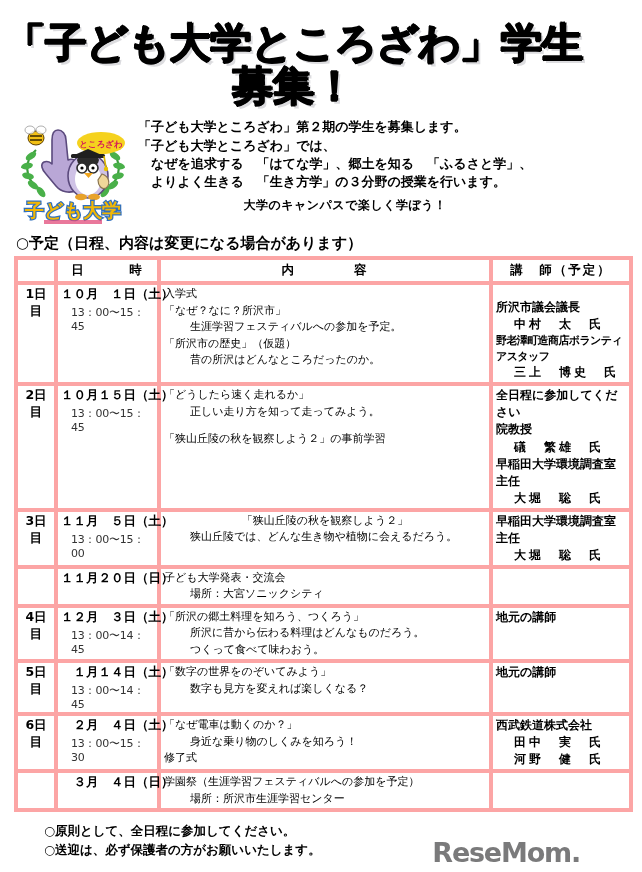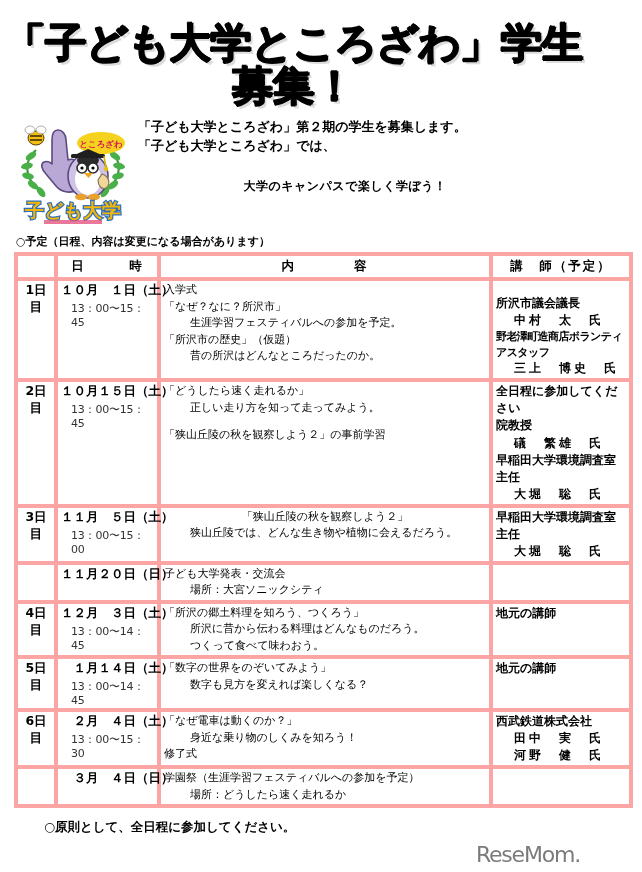--- a/index.html
+++ b/index.html
@@ -62,21 +62,21 @@
     margin-top:5px;
     letter-spacing:0.5px;
     padding-right:26px;
   }
 
   
   .logo-svg{ display:block; }
 
   
   .sched-head{
-    font-size:11px;
+    font-size:15px;
     font-weight:bold;
     padding:6px 0 3px 16px;
   }
 
   
   table.sched{
     border-collapse:collapse;
     width:615px;
     margin-left:14px;
     table-layout:fixed;
@@ -117,22 +117,22 @@
     line-height:1.52;
     font-weight:600;
   }
   .notes .n1{ padding-left:30px; display:block; white-space:pre;}
   .notes .n1.u{ text-decoration:underline; text-underline-offset:2px;}
 
   
   .resemom{
     position:absolute;
     right:6px; bottom:6px;
-    font-size:22px;
-    font-weight:normal;
+    font-size:27px;
+    font-weight:bold;
     font-family:"DejaVu Sans","Liberation Sans",sans-serif;
     color:rgba(70,70,72,0.72);
     letter-spacing:-1.2px;
     line-height:1;
     pointer-events:none;
   }
 </style>
 </head>
 <body>
 
@@ -201,21 +201,22 @@
       </svg>
       <svg width="118" height="26" viewBox="0 0 118 26" style="margin-top:-6px">
         <text x="59" y="19" text-anchor="middle" font-size="19" font-weight="bold" font-family="DejaVu Sans, sans-serif" fill="#f2b705" stroke="#2f6fbe" stroke-width="2.4" paint-order="stroke">子ども大学</text>
         <rect x="30" y="22" width="58" height="4" fill="#e24b7a" opacity="0.75"></rect>
       </svg>
     </div>
 
     <div class="intro-text">
       <span class="l">「子ども大学ところざわ」第２期の学生を募集します。</span><br>
       <span class="l">「子ども大学ところざわ」では、</span><br>
-      <br>
+      <span class="l">　なぜを追求する　「はてな学」、郷土を知る　「ふるさと学」、</span><br>
+      <span class="l">　よりよく生きる　「生き方学」の３分野の授業を行います。</span>
       <div class="slogan">大学のキャンパスで楽しく学ぼう！</div>
     </div>
   </div>
 
   <div class="sched-head">○予定（日程、内容は変更になる場合があります）</div>
 
   <table class="sched">
     <colgroup>
       <col class="c-day">
         <col class="c-date">
@@ -344,26 +345,27 @@
             <span class="nm">河野　健　氏</span>
           </td>
         </tr>
         <tr>
           <td class="day"></td>
           <td class="date">
             <span class="d1">　３月　４日（日）</span>
           </td>
           <td class="cont">
             <span class="" style="display: block;">学園祭（生涯学習フェスティバルへの参加を予定）</span>
-            <span class="ind">場所：どうしたら速く走れるか</span>
+            <span class="ind">場所：所沢市生涯学習センター</span>
           </td>
           <td class="inst"></td>
         </tr>
       </tbody>
   </table>
 
   <div class="notes">
     <span class="n1">○原則として、全日程に参加してください。</span>
+    <span class="n1">○送迎は、必ず保護者の方がお願いいたします。</span>
 
   </div>
 
   <div class="resemom">ReseMom.</div>
 </div>
 
 </body></html>

